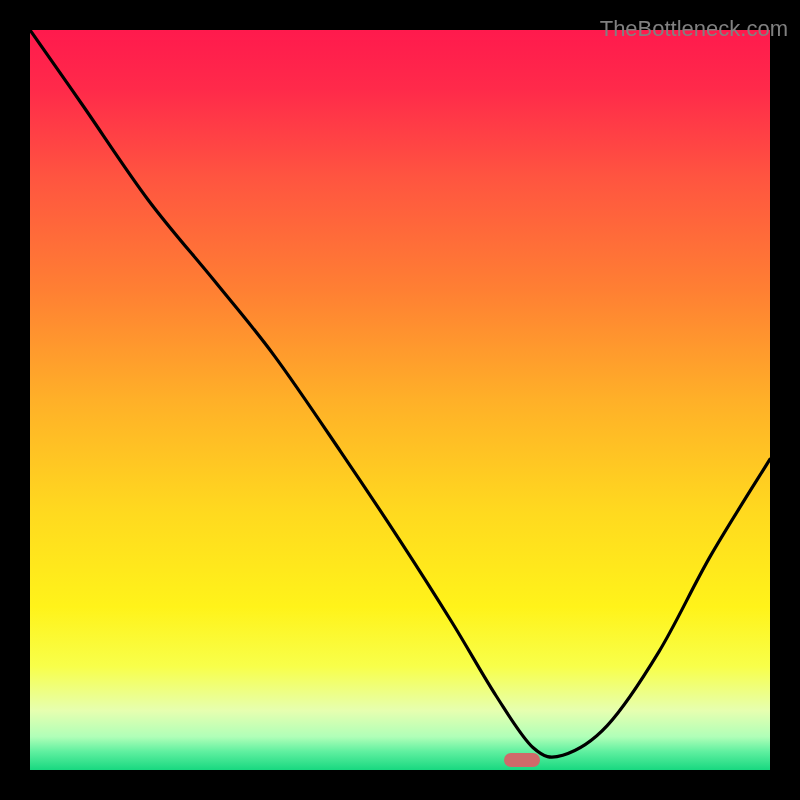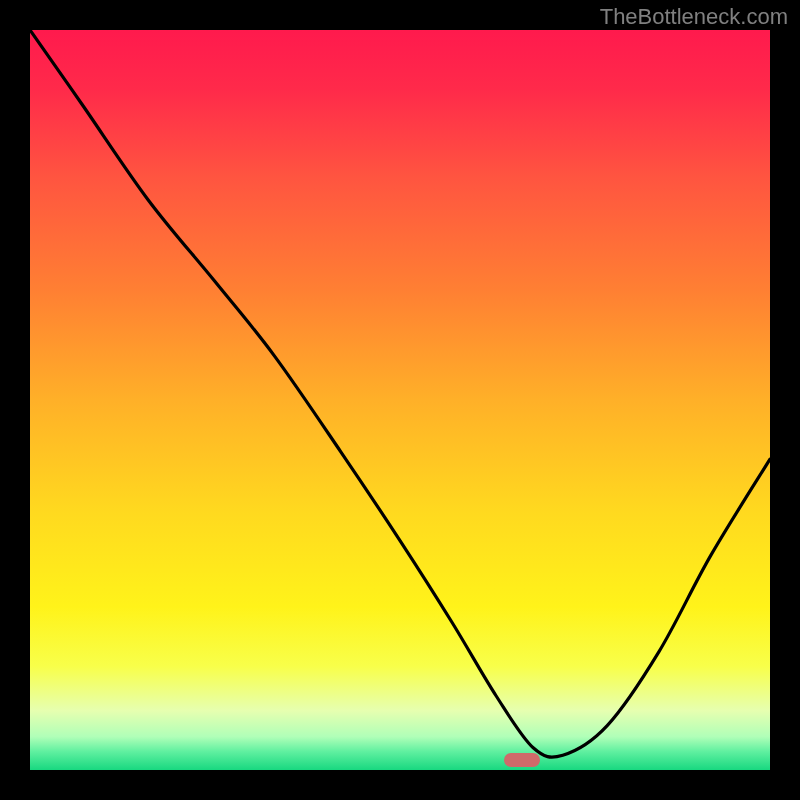--- a/index.html
+++ b/index.html
@@ -5,21 +5,21 @@
   html, body {
     margin: 0;
     padding: 0;
     width: 800px;
     height: 800px;
     background: #000000;
     overflow: hidden;
   }
   .watermark {
     position: absolute;
-    top: 4px;
+    top: 16px;
     right: 12px;
     font-family: Arial, Helvetica, sans-serif;
     font-size: 22px;
     color: #808080;
     font-weight: 500;
     z-index: 10;
   }
   .plot-area {
     position: absolute;
     left: 30px;

